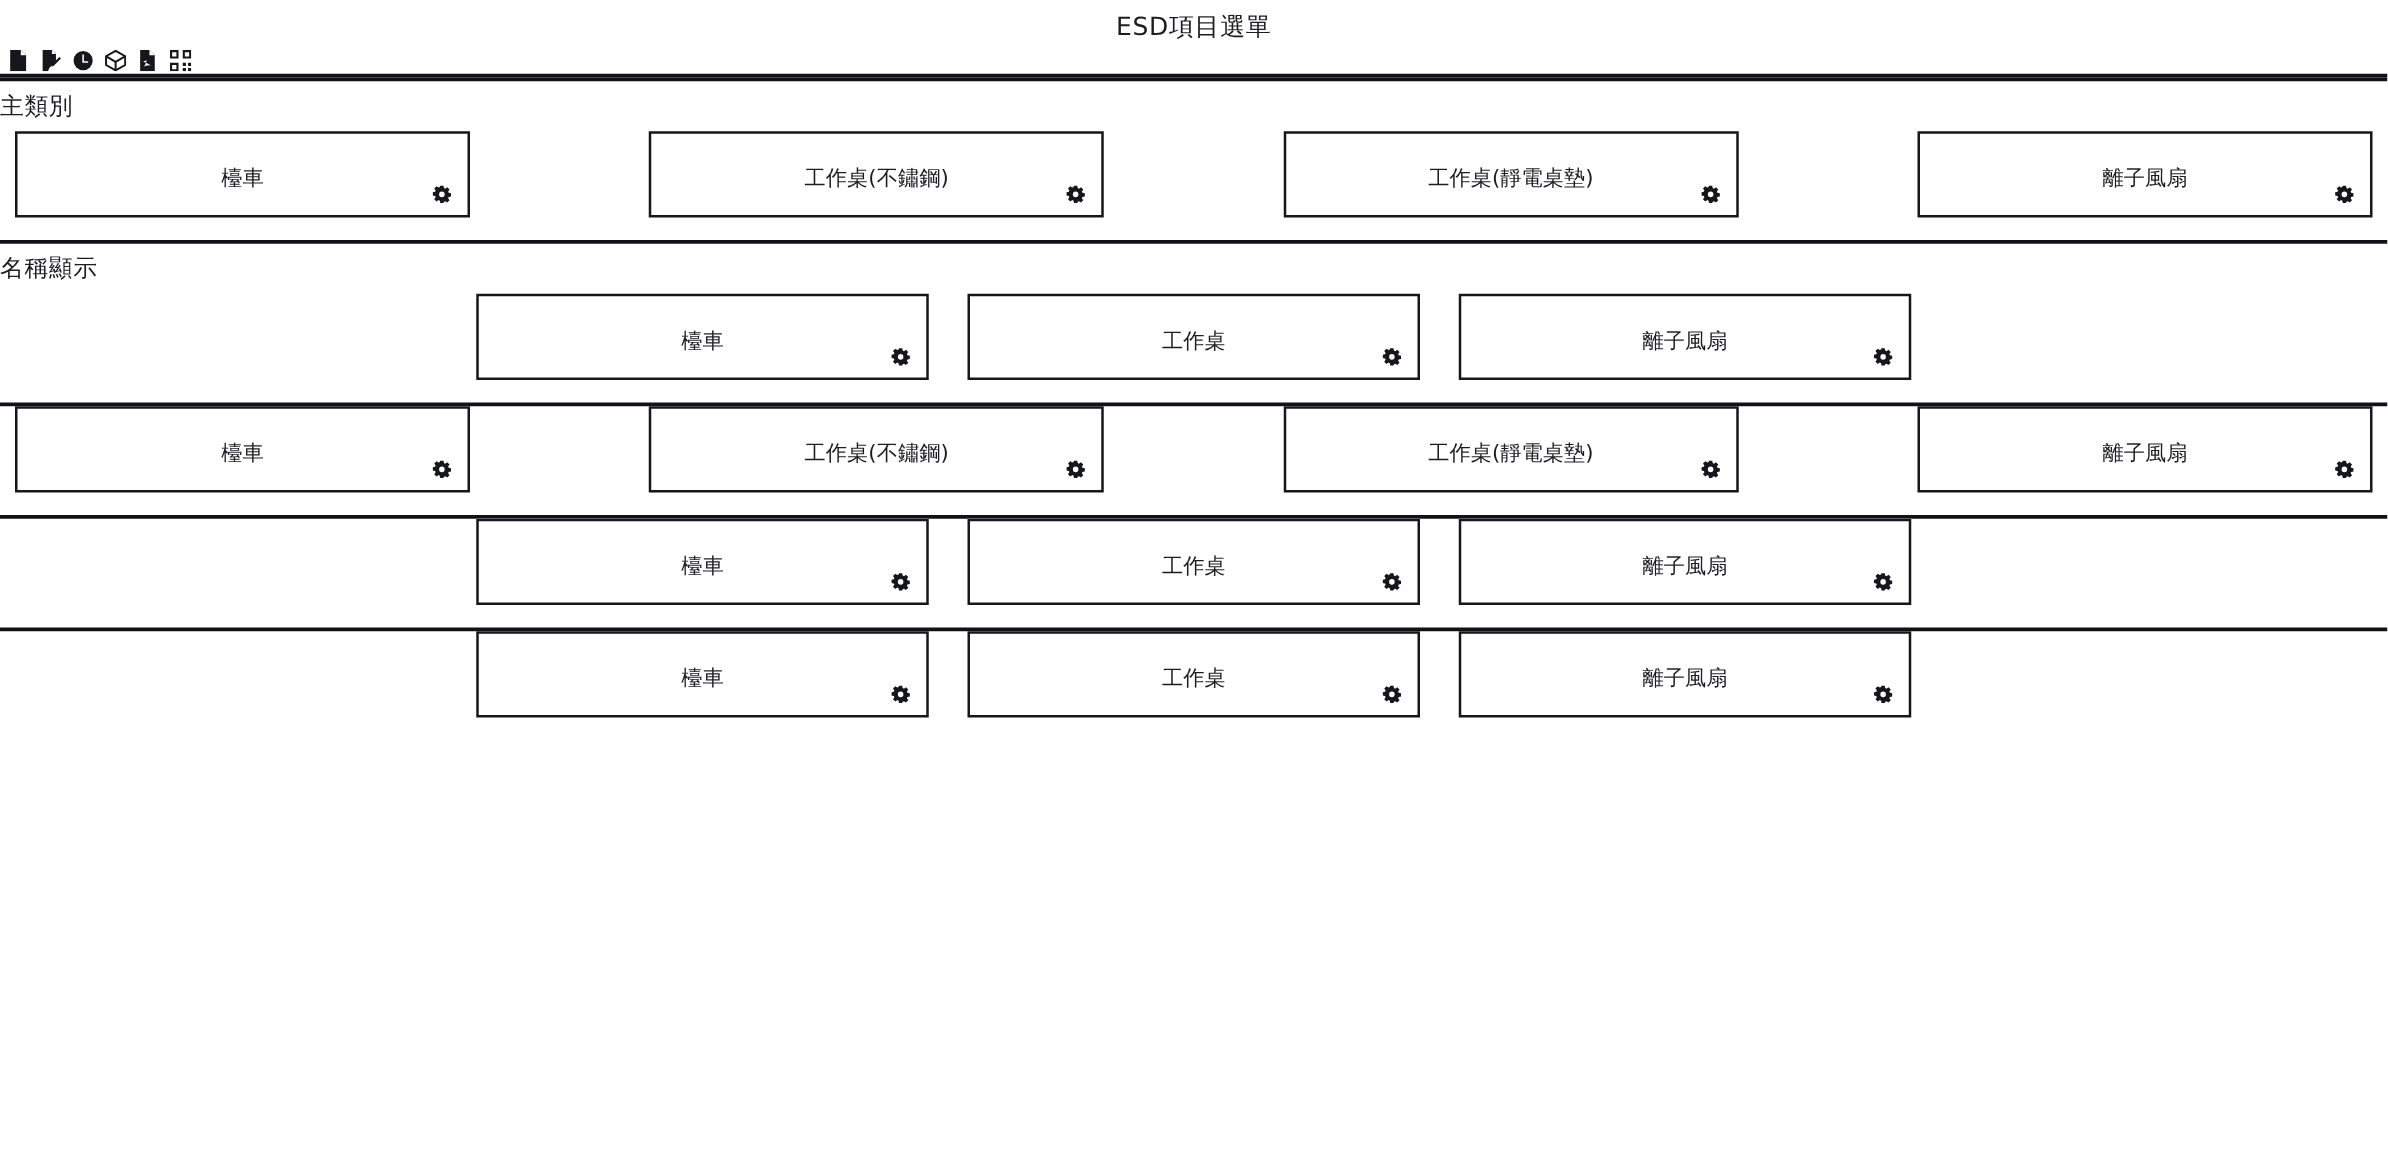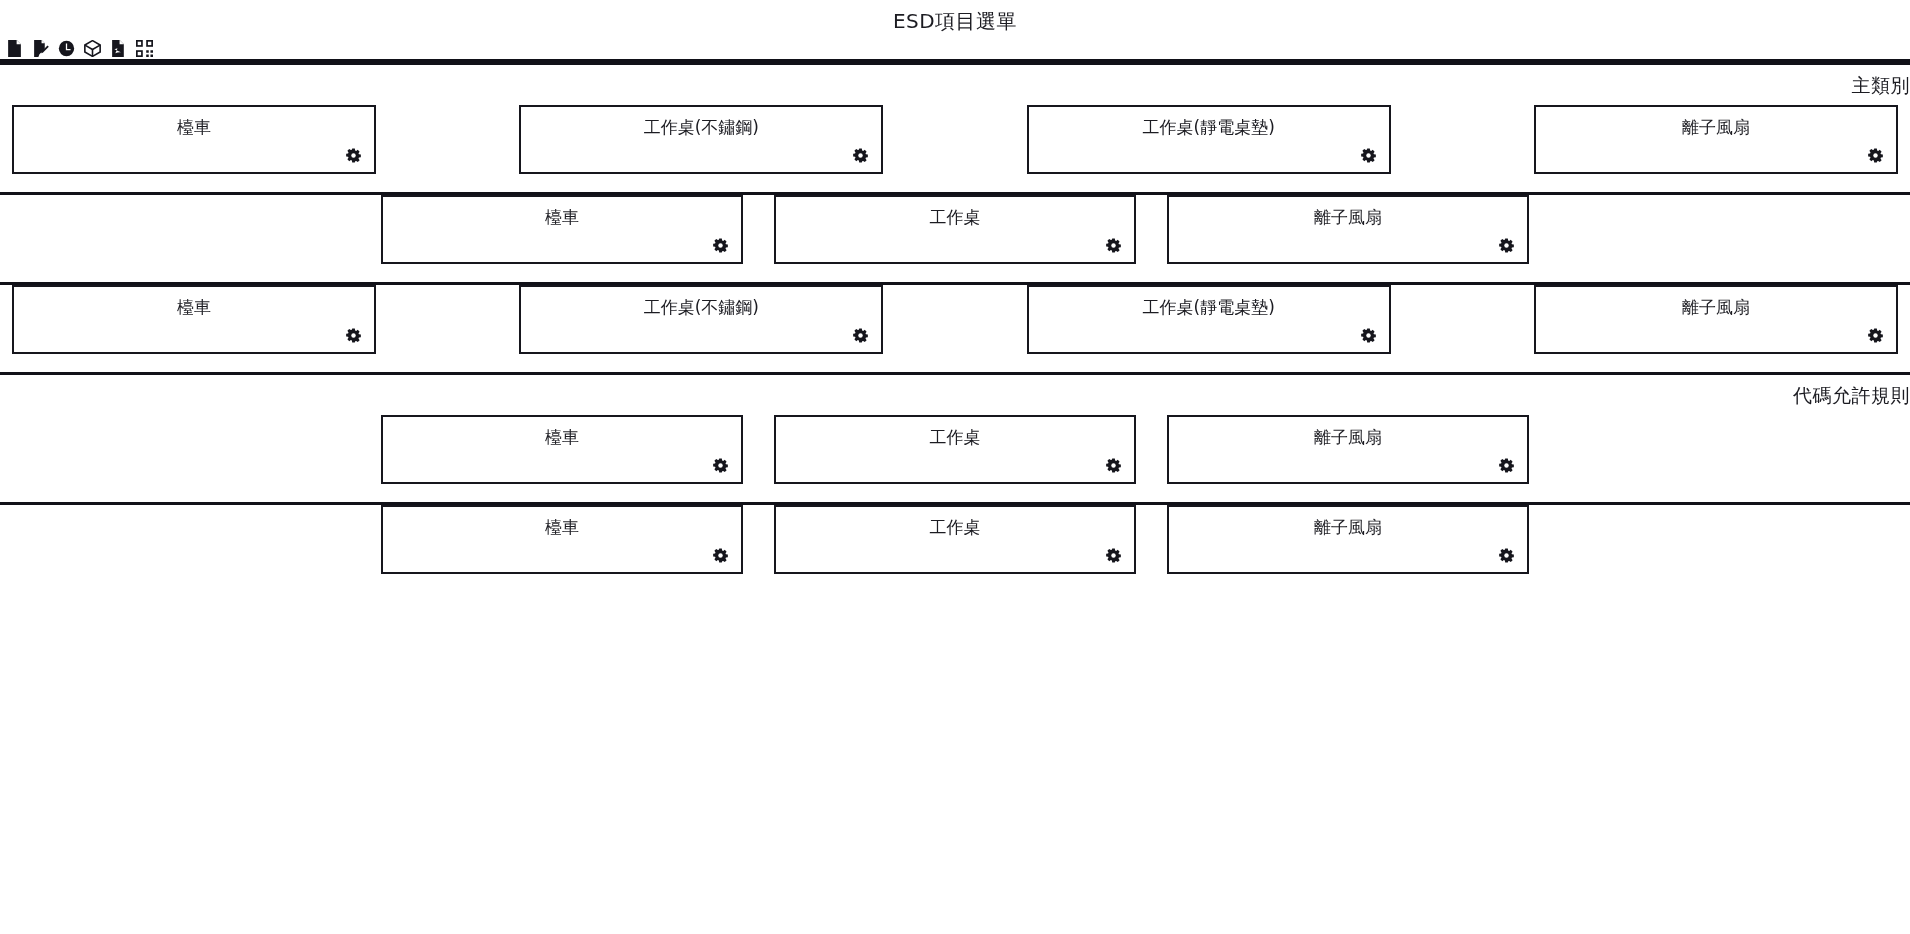--- a/index.html
+++ b/index.html
@@ -51,21 +51,21 @@
     width: 100%;
     height: 0;
     border-top: 3px solid #111118;
   }
 
   
   .section { width: 100%; }
 
   .section-heading {
     width: 100%;
-    text-align: right;
+    text-align: left;
     font-size: 19px;
     font-weight: 400;
     line-height: 1;
     padding: 11px 0 10px 0;
     color: #1c1c22;
     letter-spacing: 0.5px;
   }
 
   .card-row {
     display: flex;
@@ -90,21 +90,21 @@
     cursor: pointer;
   }
   .card-row.wide .card { width: 364px; }
   .card-row.narrow .card { width: 362px; }
 
   .card-title {
     display: block;
     text-align: center;
     font-size: 17px;
     line-height: 1;
-    padding-top: 12px;
+    padding-top: 28px;
     color: #1c1c22;
     white-space: nowrap;
   }
 
   .card-gear {
     position: absolute;
     right: 13px;
     bottom: 9px;
     width: 15px;
     height: 15px;
@@ -209,20 +209,21 @@
               <svg xmlns="http://www.w3.org/2000/svg" viewBox="0 0 16 16" width="100%" height="100%" fill="currentColor">
                 <path d="M6.6.6h2.8l.35 2.05 1.1.46 1.7-1.2 1.98 1.98-1.2 1.7.46 1.1 2.05.35v2.8l-2.05.35-.46 1.1 1.2 1.7-1.98 1.98-1.7-1.2-1.1.46L9.4 15.4H6.6l-.35-2.05-1.1-.46-1.7 1.2L1.47 12.1l1.2-1.7-.46-1.1L.16 8.95v-2.8l2.05-.35.46-1.1-1.2-1.7L3.45 1.02l1.7 1.2 1.1-.46z"></path>
                 <circle cx="8" cy="8" r="2.35" fill="#fff"></circle>
               </svg>
             </span>
           </div>
         </div>
       </div>
       <div class="rule"></div>
       <div class="section">
+        <div class="section-heading">名稱顯示</div>
         <div class="card-row narrow">
           <div class="card">
             <span class="card-title">檯車</span>
             <span class="card-gear">
               <svg xmlns="http://www.w3.org/2000/svg" viewBox="0 0 16 16" width="100%" height="100%" fill="currentColor">
                 <path d="M6.6.6h2.8l.35 2.05 1.1.46 1.7-1.2 1.98 1.98-1.2 1.7.46 1.1 2.05.35v2.8l-2.05.35-.46 1.1 1.2 1.7-1.98 1.98-1.7-1.2-1.1.46L9.4 15.4H6.6l-.35-2.05-1.1-.46-1.7 1.2L1.47 12.1l1.2-1.7-.46-1.1L.16 8.95v-2.8l2.05-.35.46-1.1-1.2-1.7L3.45 1.02l1.7 1.2 1.1-.46z"></path>
                 <circle cx="8" cy="8" r="2.35" fill="#fff"></circle>
               </svg>
             </span>
           </div>
@@ -282,21 +283,20 @@
               <svg xmlns="http://www.w3.org/2000/svg" viewBox="0 0 16 16" width="100%" height="100%" fill="currentColor">
                 <path d="M6.6.6h2.8l.35 2.05 1.1.46 1.7-1.2 1.98 1.98-1.2 1.7.46 1.1 2.05.35v2.8l-2.05.35-.46 1.1 1.2 1.7-1.98 1.98-1.7-1.2-1.1.46L9.4 15.4H6.6l-.35-2.05-1.1-.46-1.7 1.2L1.47 12.1l1.2-1.7-.46-1.1L.16 8.95v-2.8l2.05-.35.46-1.1-1.2-1.7L3.45 1.02l1.7 1.2 1.1-.46z"></path>
                 <circle cx="8" cy="8" r="2.35" fill="#fff"></circle>
               </svg>
             </span>
           </div>
         </div>
       </div>
       <div class="rule"></div>
       <div class="section">
-        <div class="section-heading">代碼允許規則</div>
         <div class="card-row narrow">
           <div class="card">
             <span class="card-title">檯車</span>
             <span class="card-gear">
               <svg xmlns="http://www.w3.org/2000/svg" viewBox="0 0 16 16" width="100%" height="100%" fill="currentColor">
                 <path d="M6.6.6h2.8l.35 2.05 1.1.46 1.7-1.2 1.98 1.98-1.2 1.7.46 1.1 2.05.35v2.8l-2.05.35-.46 1.1 1.2 1.7-1.98 1.98-1.7-1.2-1.1.46L9.4 15.4H6.6l-.35-2.05-1.1-.46-1.7 1.2L1.47 12.1l1.2-1.7-.46-1.1L.16 8.95v-2.8l2.05-.35.46-1.1-1.2-1.7L3.45 1.02l1.7 1.2 1.1-.46z"></path>
                 <circle cx="8" cy="8" r="2.35" fill="#fff"></circle>
               </svg>
             </span>
           </div>

